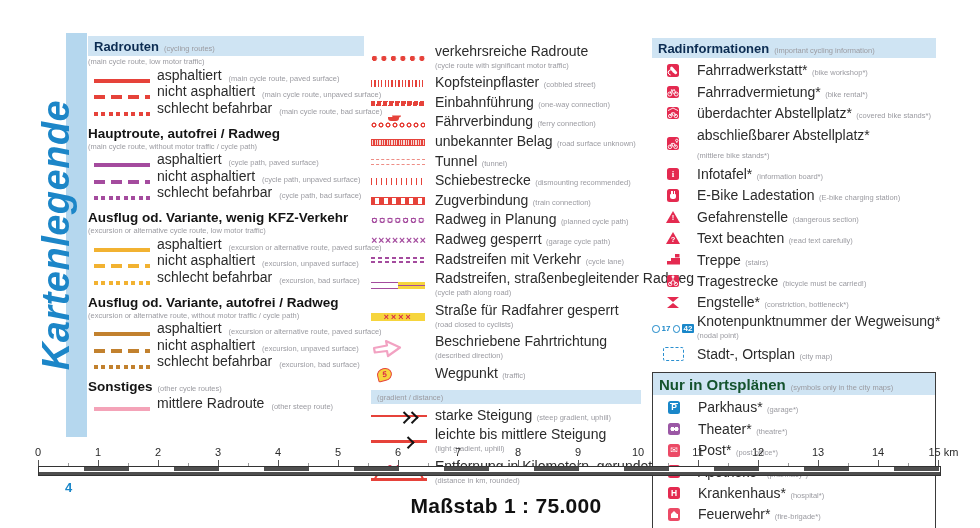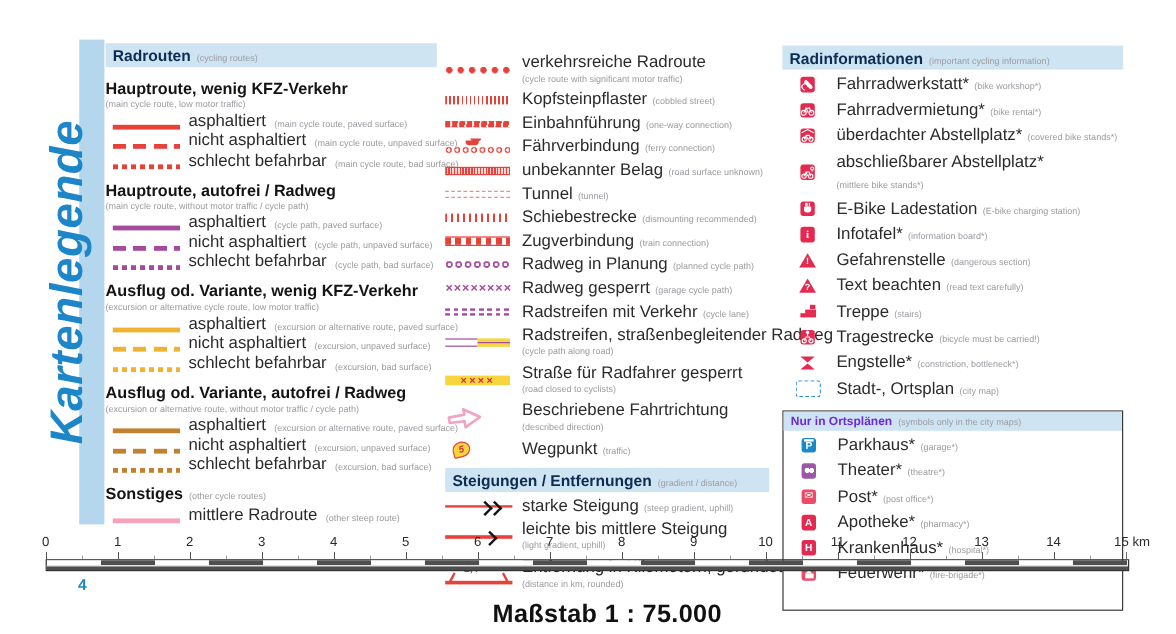--- a/index.html
+++ b/index.html
@@ -97,21 +97,21 @@
       background-image:linear-gradient(#e42a50,#e42a50),linear-gradient(#e42a50,#e42a50),linear-gradient(#e42a50,#e42a50);
       background-size:13px 3.5px,9px 3.5px,4.5px 3.5px;background-position:0 100%,4px 3.5px,8.5px 0}
   .eng{display:flex;flex-direction:column;align-items:center;gap:1.6px}
   .eng::before{content:"";border-left:6px solid transparent;border-right:6px solid transparent;border-top:5.5px solid #e42a50}
   .eng::after{content:"";border-left:6px solid transparent;border-right:6px solid transparent;border-bottom:5.5px solid #e42a50}
   .kn{display:flex;align-items:flex-end;gap:2px;color:#1a87c9;font-weight:bold;font-size:8px;white-space:nowrap}
   .kc{width:5.5px;height:5.5px;border:1.3px solid #1a87c9;border-radius:50%;background:#fff;display:inline-block}
   .ksq{background:#1a87c9;color:#fff;padding:0 1.5px;border-radius:1px}
   .cityrect{width:19px;height:12px;border:1.6px dashed #2a8fd0;border-radius:2.5px}
   .opbox{margin-top:9px;border:1.6px solid #3a3a3a;background:#fff;padding-bottom:5px}
-  .opbox .hdr b{color:#6d28d9;font-size:10px}
+  .opbox .hdr b{color:#14532d;font-size:15px}
   .c-blue{background:#1a87c9}.c-purple{background:#9b58a5}.c-lred{background:#ec4a66}
   .chipletter{font-size:8.5px;font-weight:bold;color:#fff;line-height:1}
   .roofline{position:absolute;top:1.5px;left:2.2px;width:8px;height:1.2px;background:#fff}
   .masks{width:9px;height:6px;background:radial-gradient(circle 2px at 2.6px 3px,#fff 2px,transparent 2.3px),radial-gradient(circle 2px at 6.4px 3px,#fff 2px,transparent 2.3px)}
   .envelope{font-size:9px;color:#fff;line-height:1}
   .house{width:7px;height:4px;background:#fff;position:relative;margin-top:3px}
   .house::before{content:"";position:absolute;top:-3px;left:0;border-left:3.5px solid transparent;border-right:3.5px solid transparent;border-bottom:3px solid #fff}
   
   .scalebar{position:absolute;left:38px;top:446px;width:905px}
   .sb-nums{position:relative;height:14px;font-size:11px;color:#2b2b2b}
@@ -130,21 +130,20 @@
 <div class="vband"></div>
 <div class="vtitle">Kartenlegende</div>
 
 <div class="col" id="col-left">
   <div class="hdr">
     <b>Radrouten</b>
     <span class="en">(cycling routes)</span>
   </div>
 
   <div>
-    <div class="gtitle">Hauptroute, wenig KFZ-Verkehr</div>
     <div class="en gsub">(main cycle route, low motor traffic)</div>
     <div class="lrow">
         <span class="lsw c0 solid"></span>
         <span class="lbl">asphaltiert</span>
         <span class="en">(main cycle route, paved surface)</span>
       </div>
     <div class="lrow">
         <span class="lsw c0 dash"></span>
         <span class="lbl">nicht asphaltiert</span>
         <span class="en">(main cycle route, unpaved surface)</span>
@@ -325,21 +324,20 @@
   <div class="mrow">
       <span class="sym">
         <i class="wp">
           <span>5</span>
         </i>
       </span>
     <span class="mtxt"><span class="lbl">Wegpunkt</span> <span class="en">(traffic)</span></span>
     </div>
 
   <div class="hdr" style="margin-top:8px">
-    <b>Steigungen / Entfernungen</b>
     <span class="en">(gradient / distance)</span>
   </div>
   <div class="mrow">
       <span class="sym">
         <i class="sw-grad">
           <span class="ch" style="left:29px"></span>
           <span class="ch" style="left:37px"></span>
         </i>
       </span>
     <span class="mtxt"><span class="lbl">starke Steigung</span> <span class="en">(steep gradient, uphill)</span></span>
@@ -423,31 +421,31 @@
               <circle cx="9.8" cy="2.4" r="1.2"></circle>
               <path d="M9.8 3.6 V5"></path>
             </g>
           </svg>
         </span>
       </span>
     <span><span class="lbl">abschließbarer Abstellplatz*</span> <span class="en">(mittlere bike stands*)</span></span>
     </div>
   <div class="irow">
       <span class="icell">
+        <span class="chip chip-i"></span>
+      </span>
+    <span><span class="lbl">Infotafel*</span> <span class="en">(information board*)</span></span>
+    </div>
+  <div class="irow">
+      <span class="icell">
         <span class="chip">
           <i class="plug"></i>
         </span>
       </span>
     <span><span class="lbl">E-Bike Ladestation</span> <span class="en">(E-bike charging station)</span></span>
-    </div>
-  <div class="irow">
-      <span class="icell">
-        <span class="chip chip-i"></span>
-      </span>
-    <span><span class="lbl">Infotafel*</span> <span class="en">(information board*)</span></span>
     </div>
   <div class="irow">
       <span class="icell">
         <span class="tri tri-ex"></span>
       </span>
     <span><span class="lbl">Gefahrenstelle</span> <span class="en">(dangerous section)</span></span>
     </div>
   <div class="irow">
       <span class="icell">
         <span class="tri tri-q"></span>
@@ -474,20 +472,31 @@
           </svg>
         </span>
       </span>
     <span><span class="lbl">Tragestrecke</span> <span class="en">(bicycle must be carried!)</span></span>
     </div>
   <div class="irow">
       <span class="icell">
         <span class="eng"></span>
       </span>
     <span><span class="lbl">Engstelle*</span> <span class="en">(constriction, bottleneck*)</span></span>
+    </div>
+  <div class="irow">
+      <span class="icell">
+        <span class="kn">
+          <span class="kc"></span>
+          <span>17</span>
+          <span class="kc"></span>
+          <span class="ksq">42</span>
+        </span>
+      </span>
+    <span class="mtxt"><span class="lbl">Knotenpunktnummer der Wegweisung*</span><br><span class="en">(nodal point)</span></span>
     </div>
   <div class="irow">
       <span class="icell">
         <span class="cityrect"></span>
       </span>
     <span><span class="lbl">Stadt-, Ortsplan</span> <span class="en">(city map)</span></span>
     </div>
 
   <div class="opbox">
     <div class="hdr">

